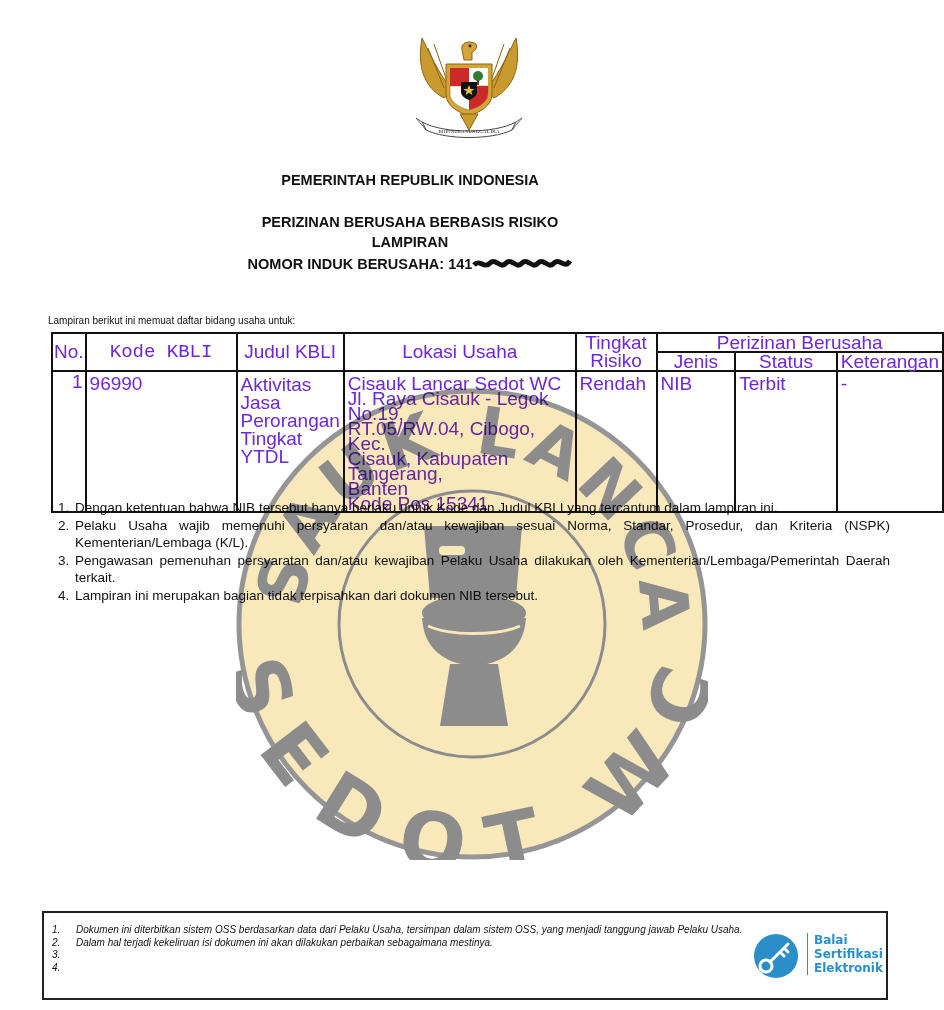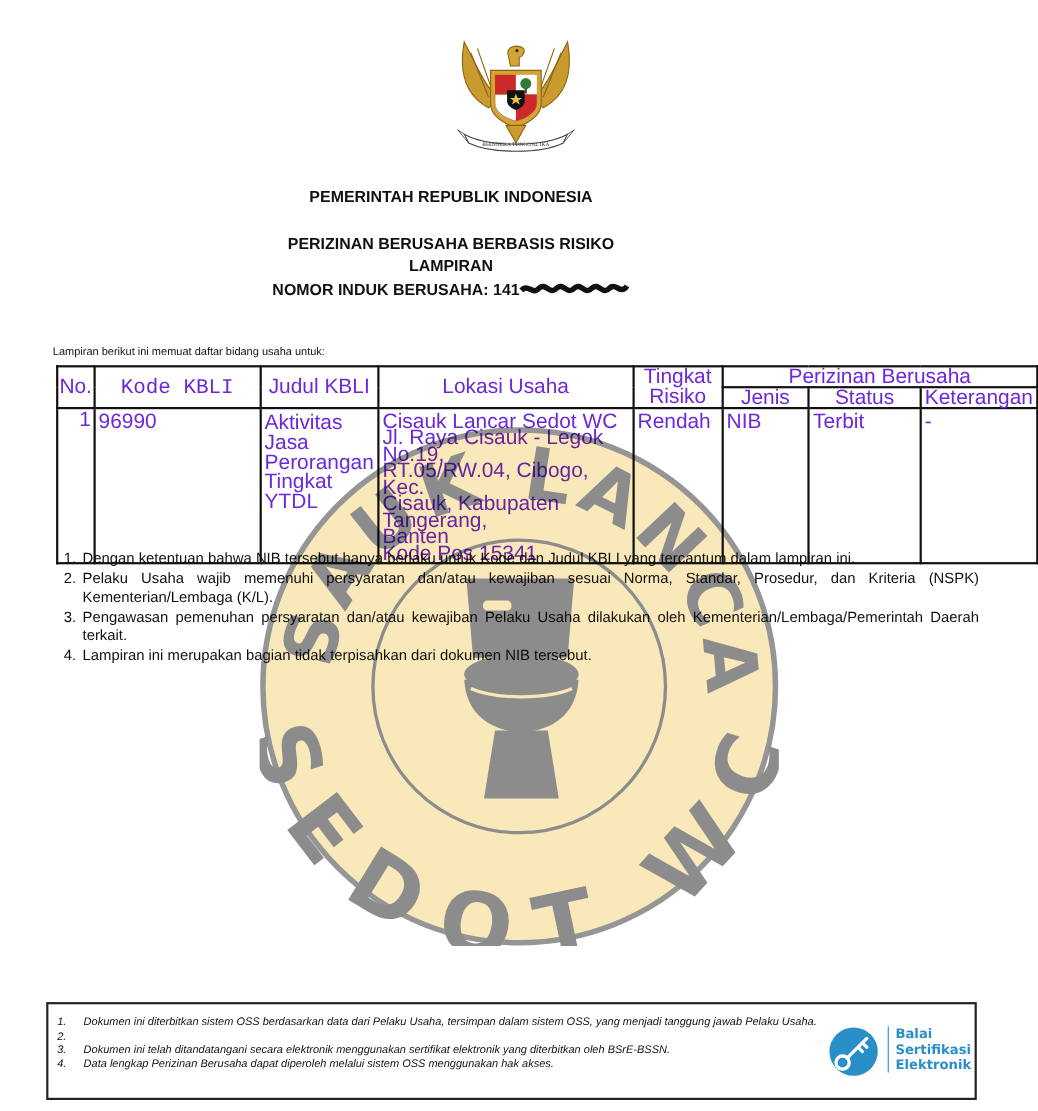--- a/index.html
+++ b/index.html
@@ -153,28 +153,27 @@
 </svg>
 
 <div class="abs footer">
   <ol>
     <li>
         <span class="num">1.</span>
         <span>Dokumen ini diterbitkan sistem OSS berdasarkan data dari Pelaku Usaha, tersimpan dalam sistem OSS, yang menjadi tanggung jawab Pelaku Usaha.</span>
       </li>
     <li>
         <span class="num">2.</span>
+        <span>Dalam hal terjadi kekeliruan isi dokumen ini akan dilakukan perbaikan sebagaimana mestinya.</span>
       </li>
     <li>
         <span class="num">3.</span>
-        <span>Dokumen ini telah ditandatangani secara elektronik menggunakan sertifikat elektronik yang diterbitkan oleh BSrE-BSSN.</span>
       </li>
     <li>
         <span class="num">4.</span>
-        <span>Data lengkap Perizinan Berusaha dapat diperoleh melalui sistem OSS menggunakan hak akses.</span>
       </li>
   </ol>
 </div>
 
 <div class="abs bsre">
   <svg width="48" height="48" viewBox="0 0 48 48" style="position:absolute;left:0;top:2px;">
     <circle cx="24" cy="24" r="22" fill="#2a8fc9"></circle>
     <circle cx="14" cy="34" r="6" fill="none" stroke="#ffffff" stroke-width="3"></circle>
     <path d="M18 30 L36 12 M28 20 L32 24 M32 16 L36 20" stroke="#ffffff" stroke-width="3" stroke-linecap="round"></path>
   </svg>

